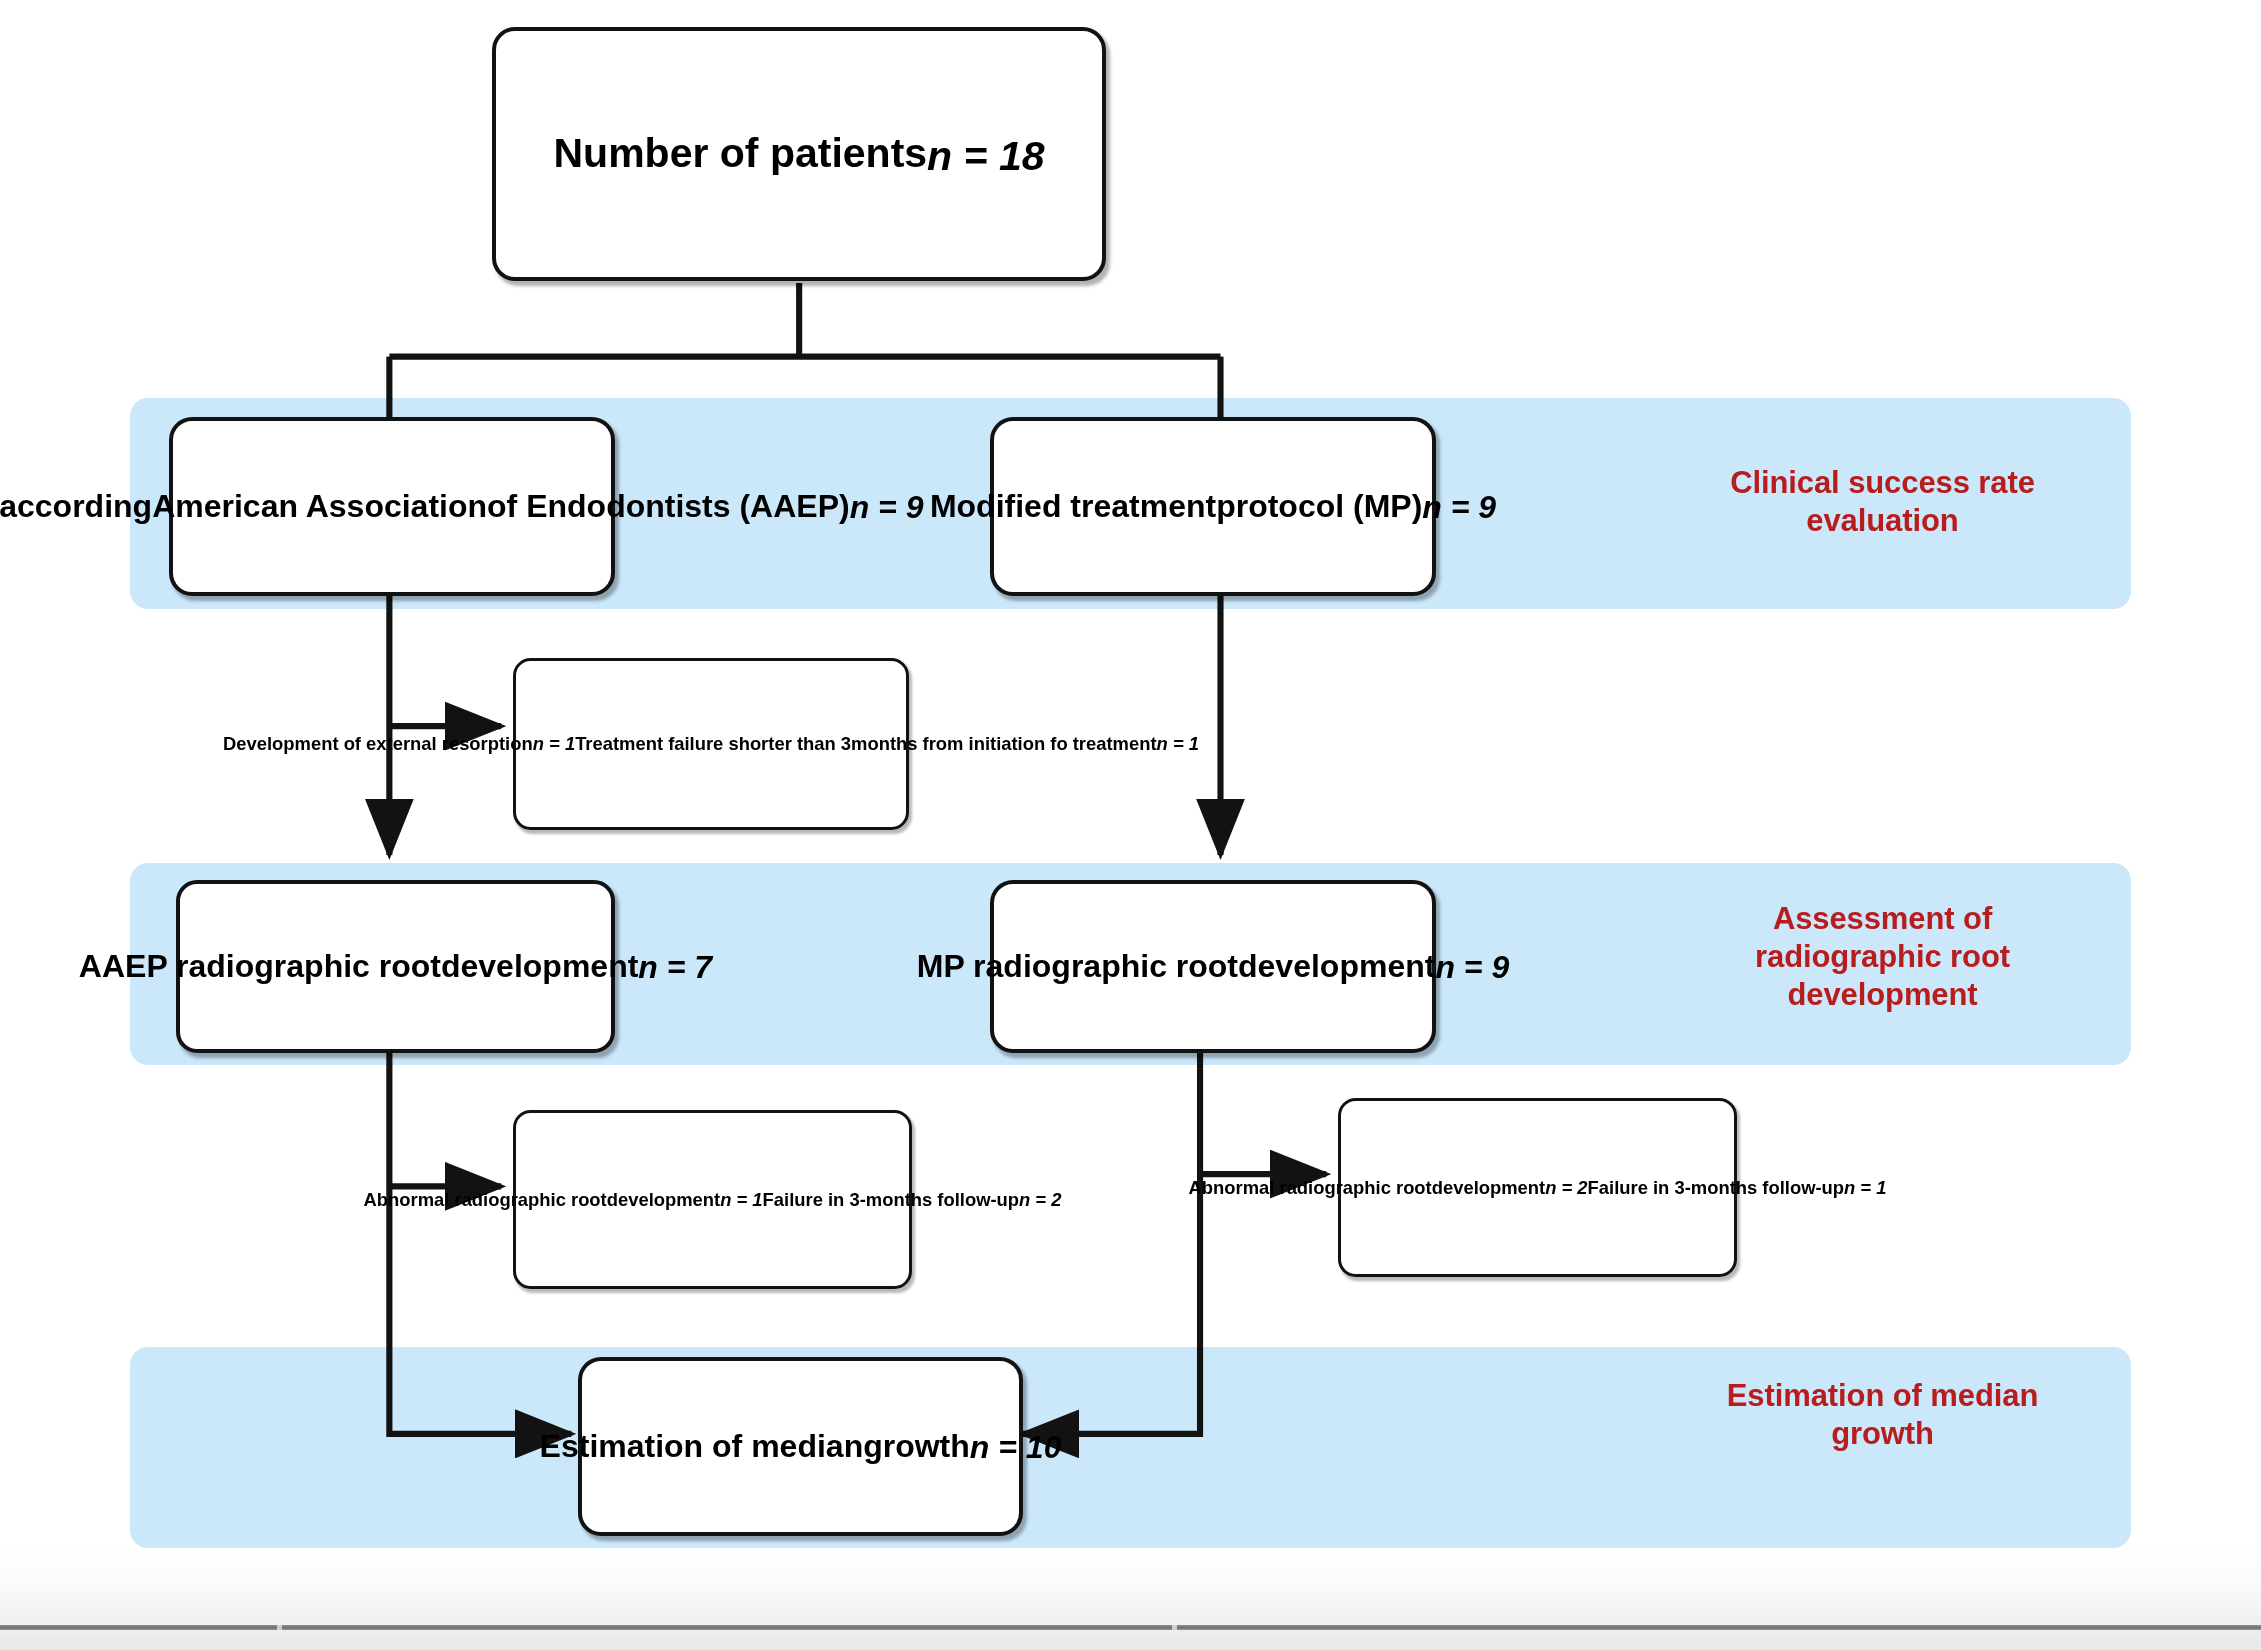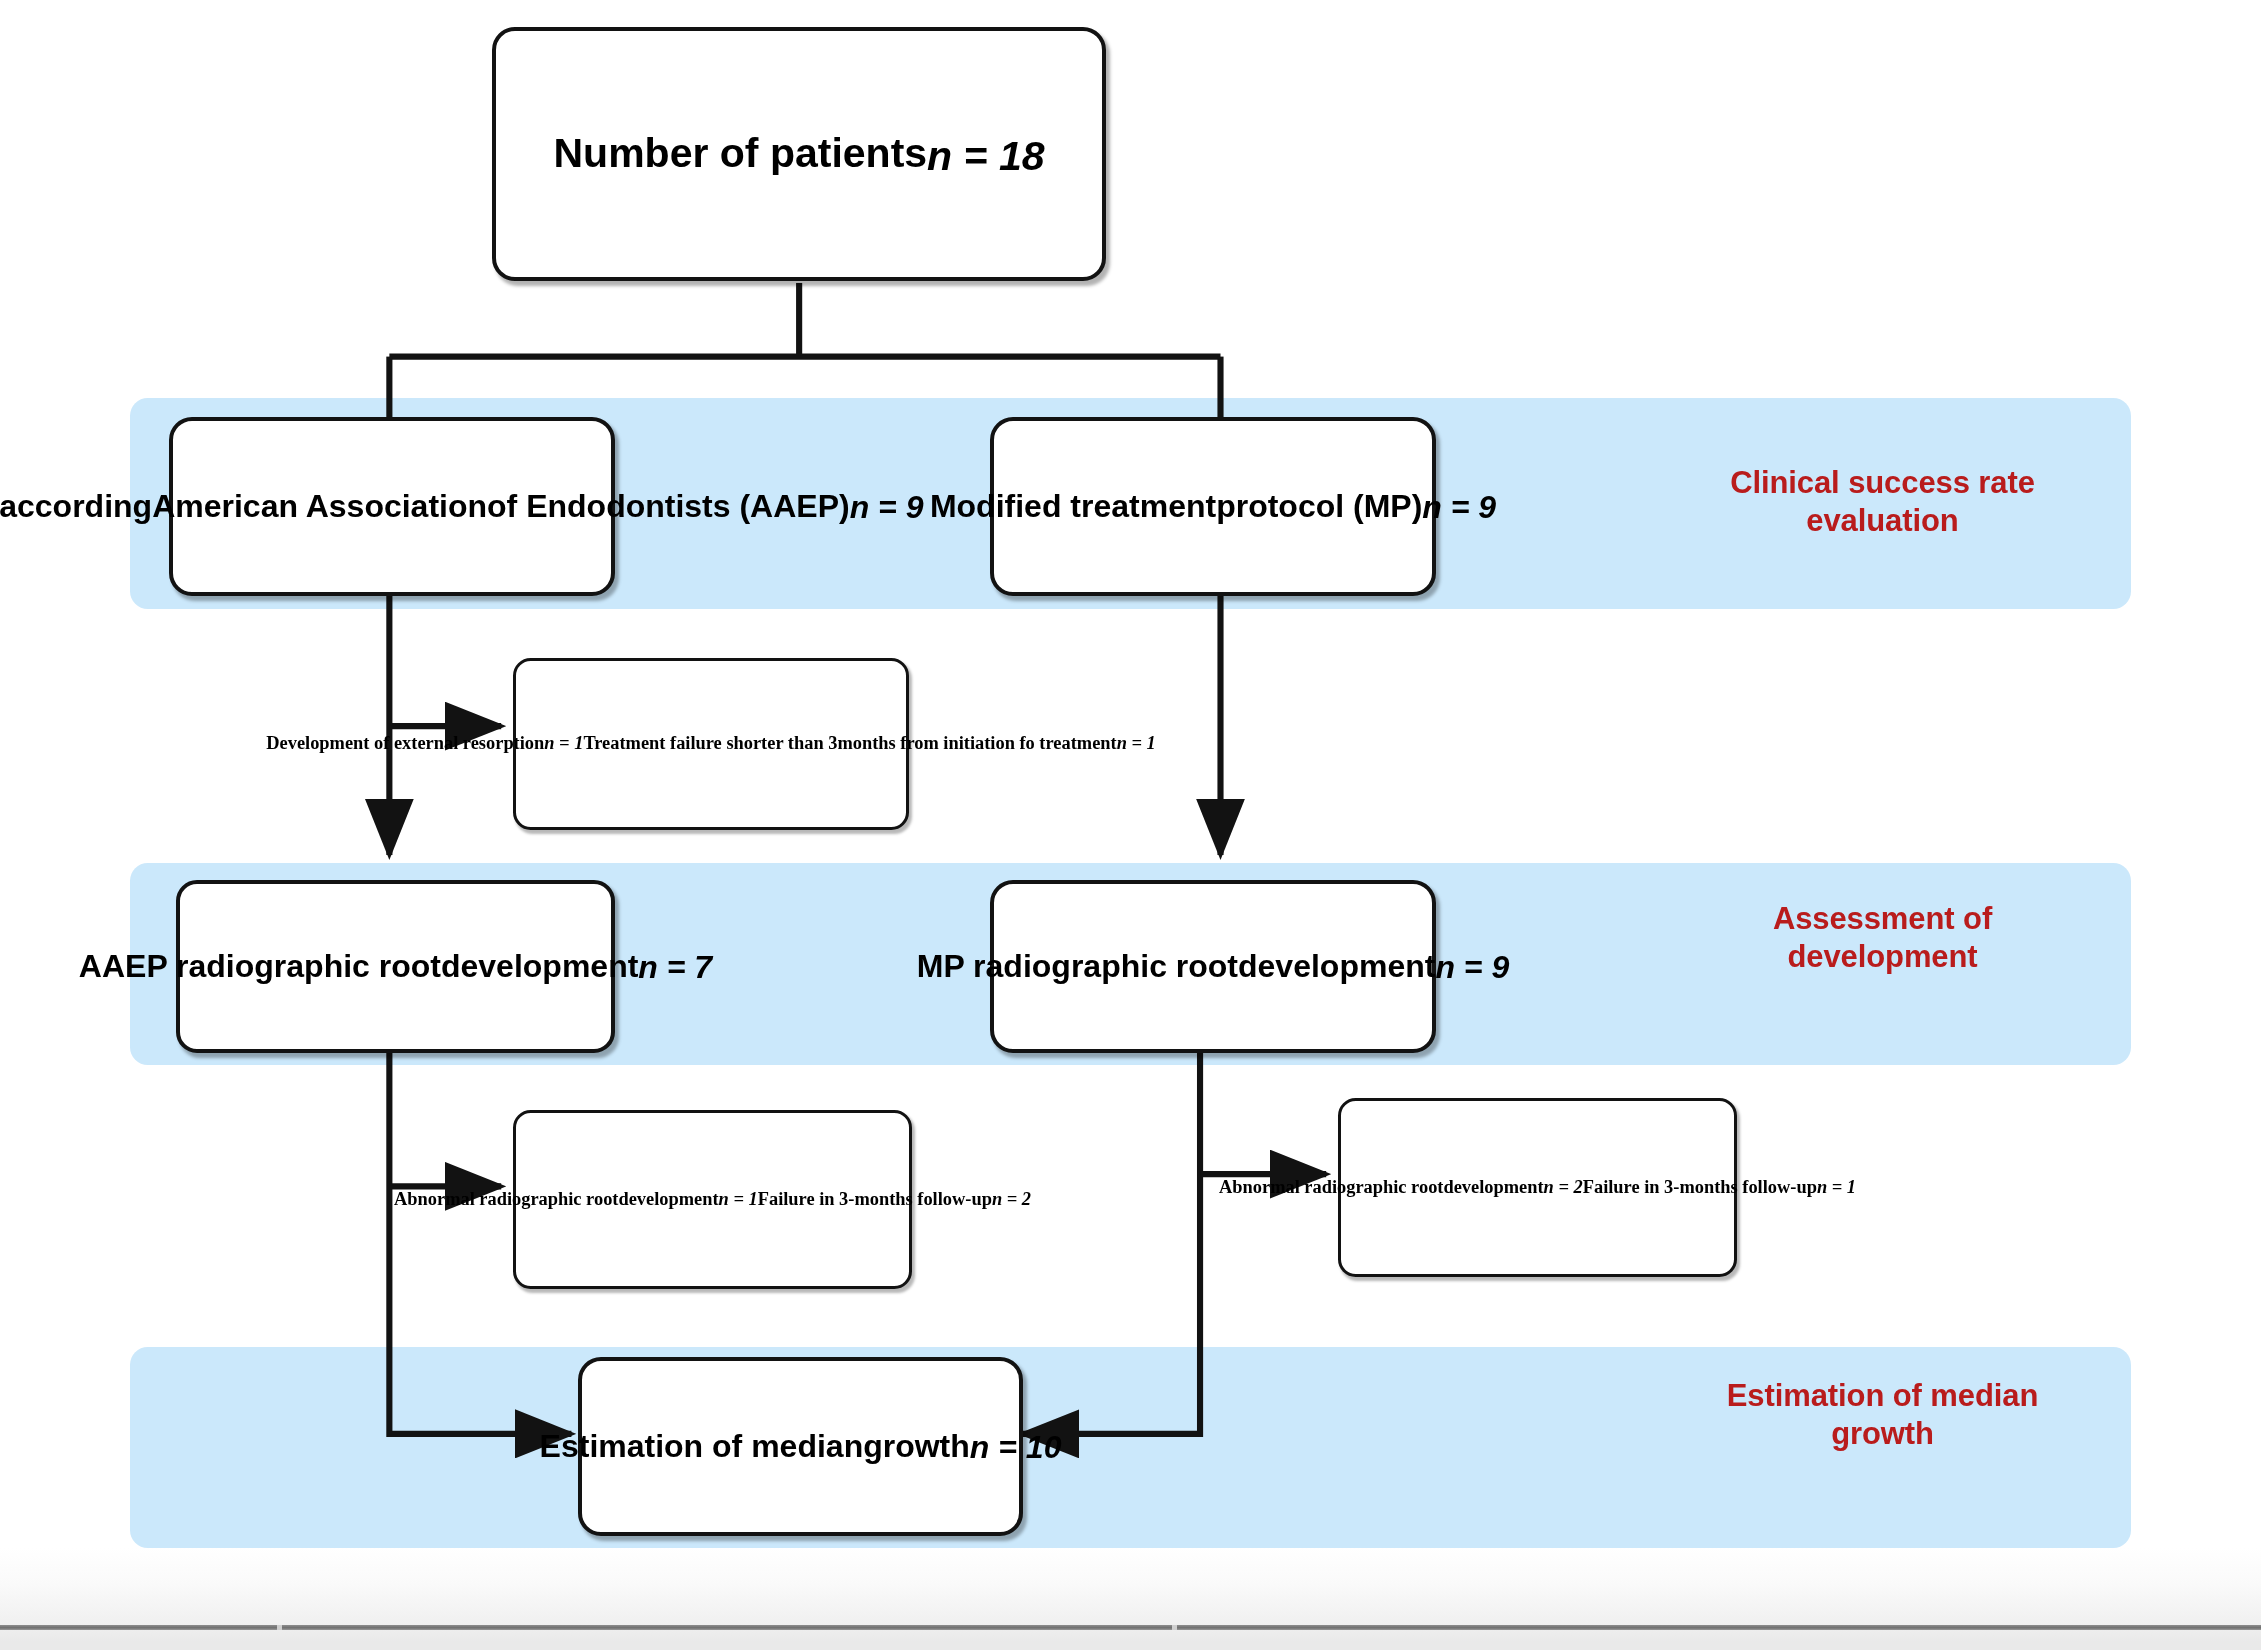--- a/index.html
+++ b/index.html
@@ -73,21 +73,21 @@
     white-space:nowrap;
   }
 
   
   .big .ln, .big .nval{font-size:41px;}
   .big .nval{margin-top:4.1px;}
 
   .mid .ln{font-size:32px;}
   .mid .nval{font-size:32px;margin-top:2.7px;}
 
-  .small{border-width:3.4px;border-radius:17.7px;box-shadow:2.7px 3.4px 2.7px rgba(0,0,0,0.28);font-family:Liberation Serif, serif;}
+  .small{border-width:3.4px;border-radius:17.7px;box-shadow:2.7px 3.4px 2.7px rgba(0,0,0,0.28);}
   .small .ln{font-size:18.4px;line-height:1.3;}
   .small .nval{font-size:18.4px;line-height:1.3;}
 
   
   #chrome{
     position:absolute;
     left:0;
     top:1548px;
     width:2261px;
     height:102px;
@@ -206,20 +206,21 @@
     <span class="nval">n = 10</span>
   </div>
 
   <div class="band-label" style="left:1637px;top:464px;width:491px;font-size:31px;">
     <div>Clinical success rate</div>
     <div>evaluation</div>
   </div>
 
   <div class="band-label" style="left:1637px;top:900px;width:491px;font-size:31px;">
     <div>Assessment of</div>
+    <div>radiographic root</div>
     <div>development</div>
   </div>
 
   <div class="band-label" style="left:1637px;top:1377px;width:491px;font-size:31px;">
     <div>Estimation of median</div>
     <div>growth</div>
   </div>
 
   <div id="chrome">
     <div class="rule"></div>

